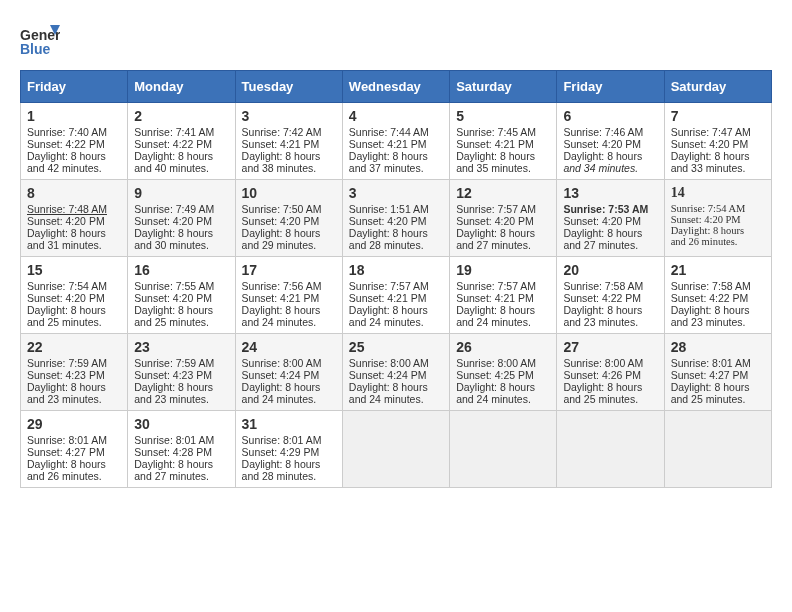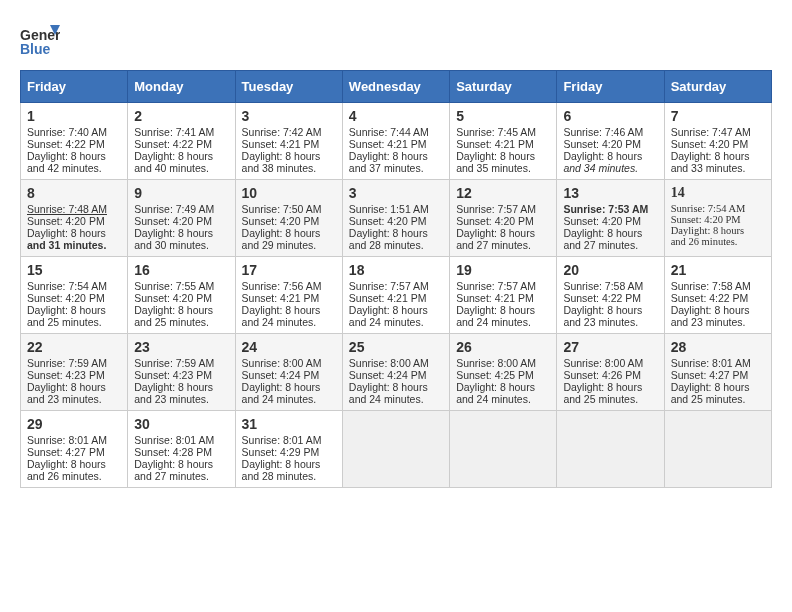--- a/index.html
+++ b/index.html
@@ -150,21 +150,21 @@
           <span style="display: block;">Daylight: 8 hours</span>
           <span style="display: block;">and 33 minutes.</span>
         </td>
       </tr>
       <tr style="background: rgb(245, 245, 245);">
         <td style="background: rgb(245, 245, 245);">
           <span class="day-num">8</span>
           <span style="display: block; text-decoration: underline;">Sunrise: 7:48 AM</span>
           <span style="display: block;">Sunset: 4:20 PM</span>
           <span style="display: block;">Daylight: 8 hours</span>
-          <span style="display: block; font-weight: bold;">and 31 minutes.</span>
+          <span style="display: block;">and 31 minutes.</span>
         </td>
         <td style="background: rgb(245, 245, 245);">
           <span class="day-num">9</span>
           <span style="display: block;">Sunrise: 7:49 AM</span>
           <span style="display: block;">Sunset: 4:20 PM</span>
           <span style="display: block;">Daylight: 8 hours</span>
           <span style="display: block;">and 30 minutes.</span>
         </td>
         <td style="background: rgb(245, 245, 245);">
           <span class="day-num">10</span>

